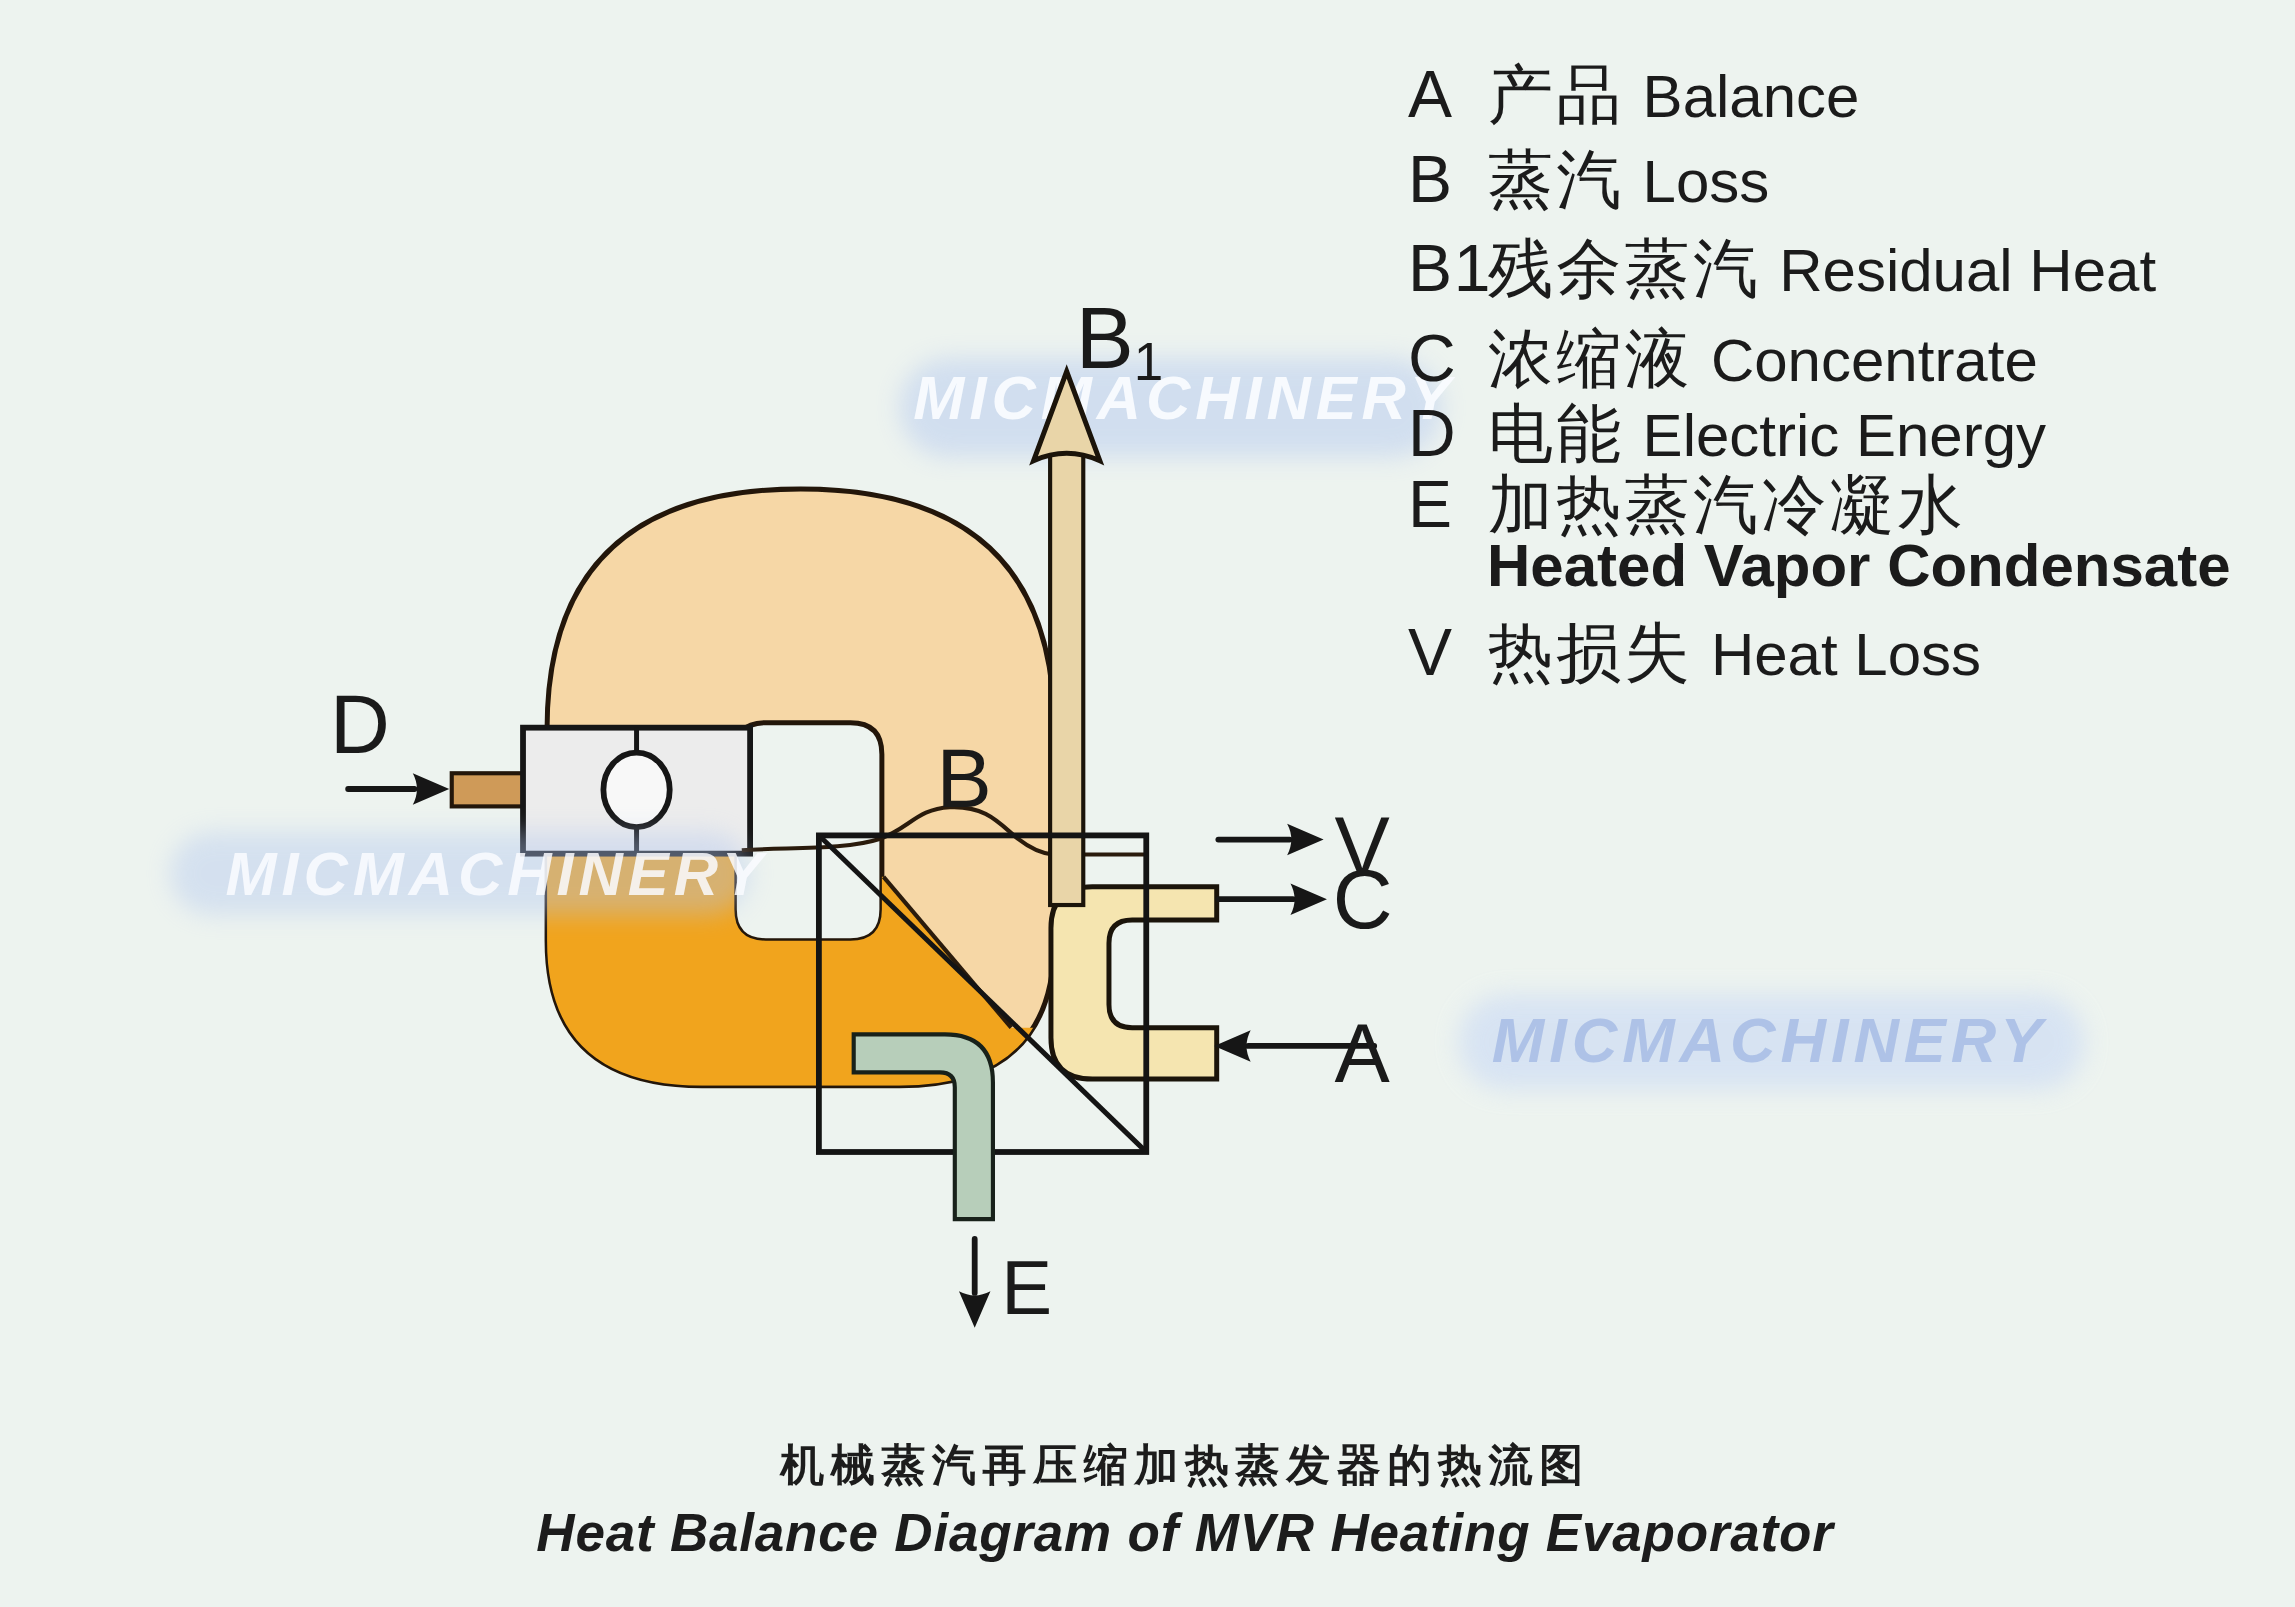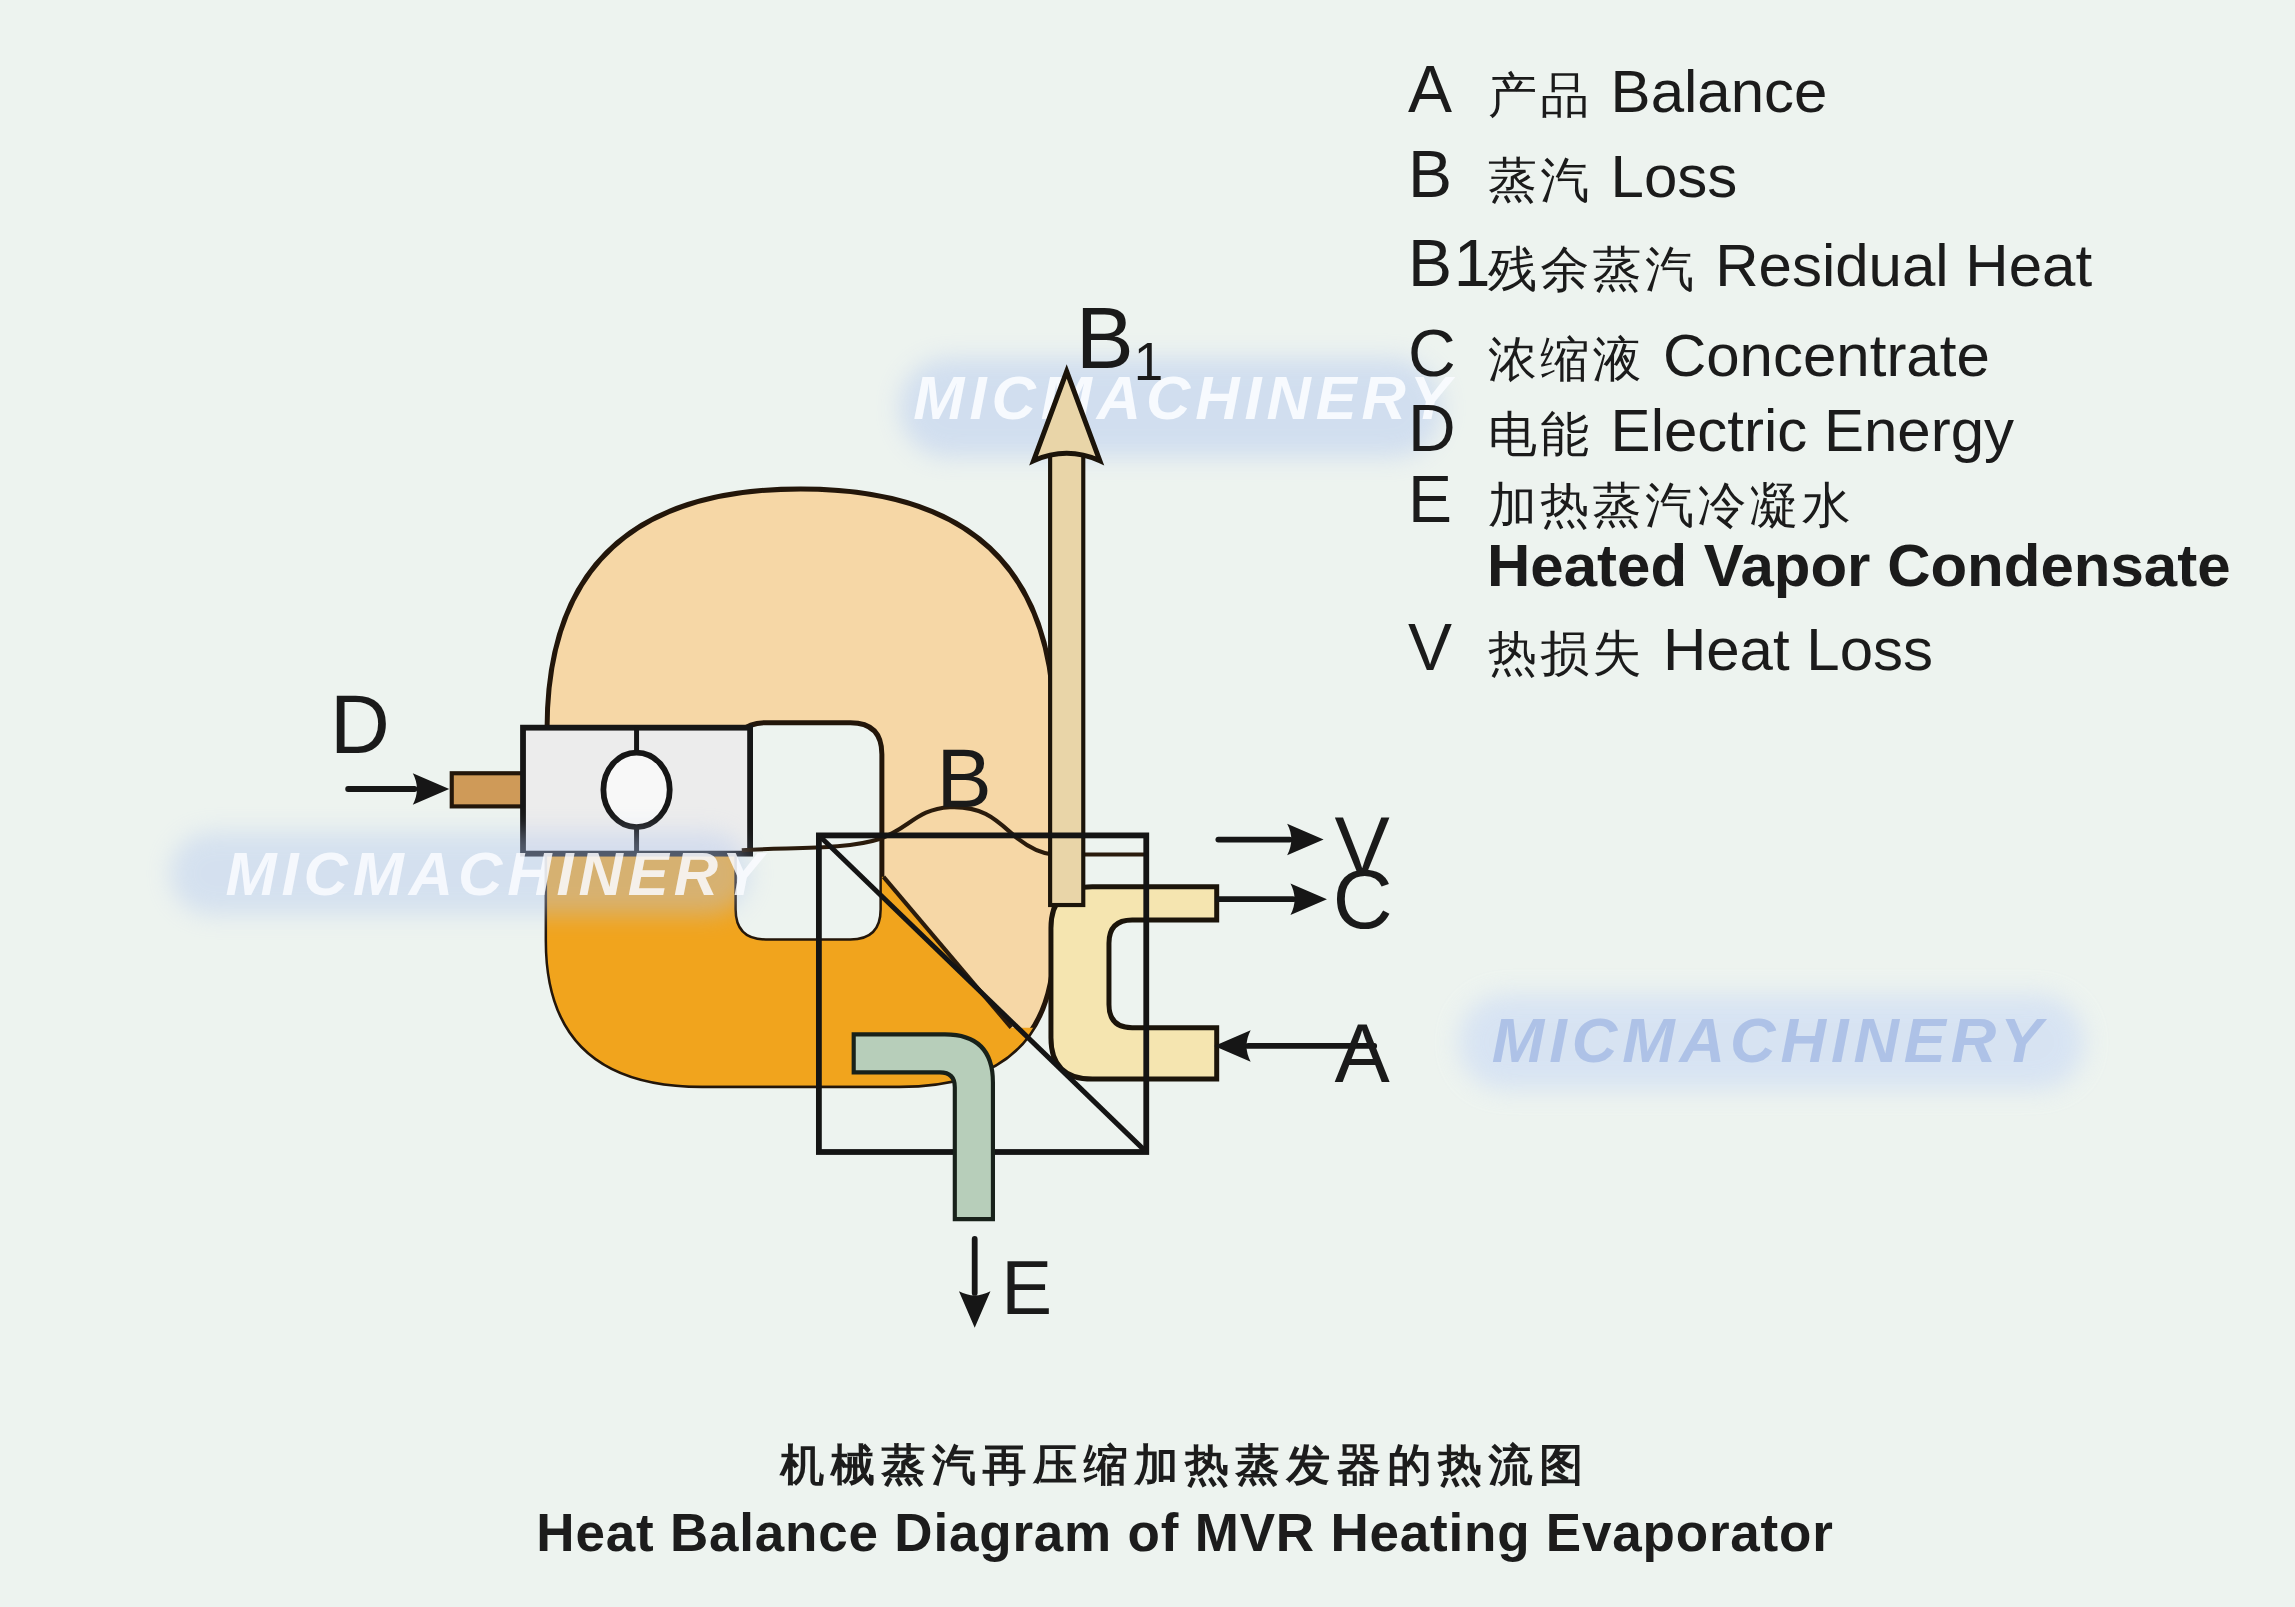--- a/index.html
+++ b/index.html
@@ -3,27 +3,27 @@
 <meta charset="utf-8">
 <style>
   html,body{margin:0;padding:0;background:#e4e9e4;}
   .stage{position:relative;width:2295px;height:1607px;background:#edf3ef;overflow:hidden;
          font-family:"Liberation Sans","DejaVu Sans",sans-serif;}
   .stage svg{position:absolute;left:0;top:0;}
   .abs{position:absolute;}
   
   .legend-row{position:absolute;left:1408px;display:flex;align-items:baseline;color:#1b1b1b;}
   .legend-letter{display:inline-block;width:80px;font-size:66px;font-weight:500;letter-spacing:1.7px;}
-  .legend-zh{font-size:49px;font-weight:500;margin-right:18px;letter-spacing:3.3px;white-space:nowrap;}
+  .legend-zh{font-size:65px;font-weight:500;margin-right:18px;letter-spacing:3.3px;white-space:nowrap;}
   .legend-en{font-size:60px;font-weight:500;white-space:nowrap;}
   .legend-line2{position:absolute;left:1487px;font-size:60px;font-weight:700;color:#1b1b1b;white-space:nowrap;}
   
   .caption{position:absolute;left:124px;width:2122px;text-align:center;color:#1c1c1c;}
   .caption-zh{top:1436px;font-size:44px;font-weight:700;letter-spacing:6.6px;}
-  .caption-en{top:1502px;font-size:53px;font-weight:600;letter-spacing:0.8px;}
+  .caption-en{top:1502px;font-size:53px;font-weight:600;letter-spacing:0.8px;font-style:italic;}
 </style>
 </head>
 <body>
 
 <div class="stage">
 
   <svg width="2295" height="1607" viewBox="0 0 2769 1939">
     <defs>
       <clipPath id="donutClip" clip-rule="evenodd">
         <path clip-rule="evenodd" fill-rule="evenodd" d="M660,1135 L660,880 Q660,590 966,590 Q1272,590 1272,880 L1272,1135 Q1272,1310 1085,1310 L847,1310 Q660,1310 660,1135 Z

